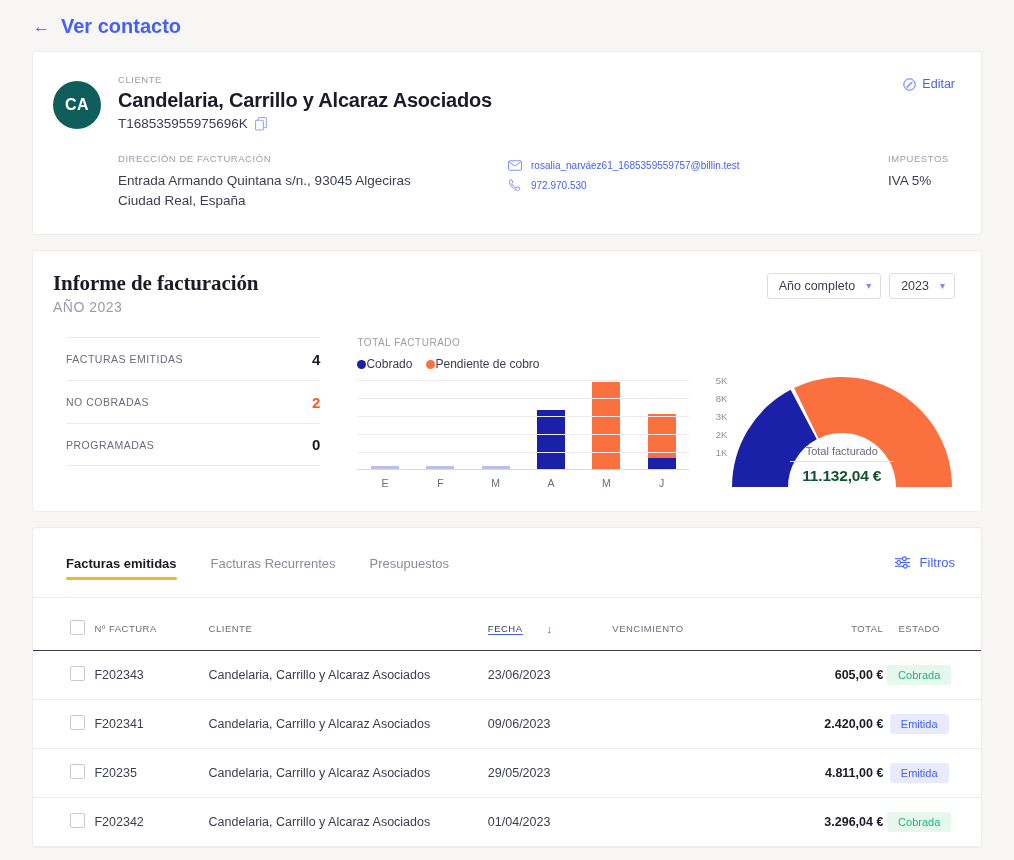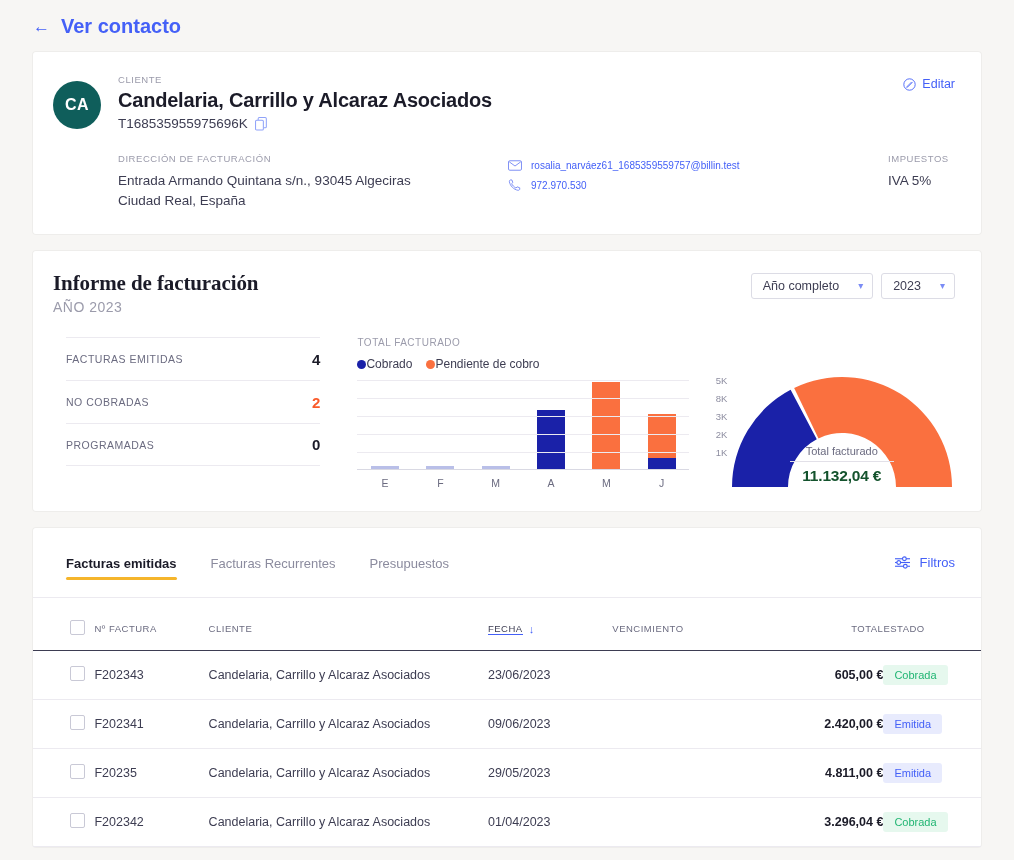--- a/index.html
+++ b/index.html
@@ -72,21 +72,21 @@
   
   .report-card { padding: 20px 25px 22px 20px; position: relative; }
   .report-title {
     font-family: "Liberation Serif", serif;
     font-size: 21px; font-weight: bold; color: #1b1b28; letter-spacing: -.1px;
   }
   .report-sub { font-size: 14px; color: #9b9bab; letter-spacing: .5px; margin-top: 3px; }
   .report-selects { position: absolute; top: 22px; right: 26px; display: flex; gap: 8px; }
   .sel {
     border: 1px solid #dcdce5; border-radius: 3px; background: #fff;
-    height: 26px; display: flex; align-items: center; gap: 19px;
+    height: 26px; display: flex; align-items: center; gap: 11px;
     padding: 0 9px 0 11px; font-size: 12.5px; color: #3d3d52; cursor: pointer;
   }
   .sel .chev { color: #7b8cf5; font-size: 10px; line-height: 1; }
 
   .report-body { display: flex; margin-top: 22px; }
   .stats { width: 282px; padding-left: 13px; padding-right: 13px; }
   .stat-row {
     display: flex; justify-content: space-between; align-items: center;
     height: 43px; border-top: 1px solid #eceaf0;
   }
@@ -158,27 +158,27 @@
     border-bottom: 1px solid #3d3d52;
   }
   tbody td { font-size: 12.5px; color: #3d3d52; padding: 14px 0; border-bottom: 1px solid #eceaf0; }
   tbody tr:last-child td { border-bottom: 1px solid #eceaf0; }
   .c-check { width: 62px; padding-left: 37px !important; }
   .c-num   { width: 118px; }
   .c-cli   { width: 292px; }
   .c-fec   { width: 128px; }
   .c-ven   { width: 160px; }
   .c-tot   { width: 120px; text-align: right !important; }
-  .c-est   { width: 98px; text-align: left; padding-right: 26px !important; }
+  .c-est   { width: 98px; text-align: center; padding-right: 26px !important; }
   td.c-tot { font-weight: bold; color: #1b1b28; }
   .chk {
     width: 15px; height: 15px; border: 1px solid #c9c9d6;
     border-radius: 2px; background: #fff; display: inline-block; cursor: pointer;
   }
-  .sortable { display: inline-flex; align-items: center; gap: 6px; cursor: pointer; }
+  .sortable { display: inline-flex; align-items: center; gap: 24px; cursor: pointer; }
   .sortable .txt { border-bottom: 1px solid #4460f7; color: #3d3d52; }
   .sort-arrow { color: #4460f7; font-size: 11px; }
   .badge {
     display: inline-block; font-size: 11px; padding: 4px 11px; border-radius: 3px;
   }
   .badge.cobrada { background: #e6f8ee; color: #21b573; }
   .badge.emitida { background: #e8ebfd; color: #4460f7; }
 </style>
 </head>
 <body>

